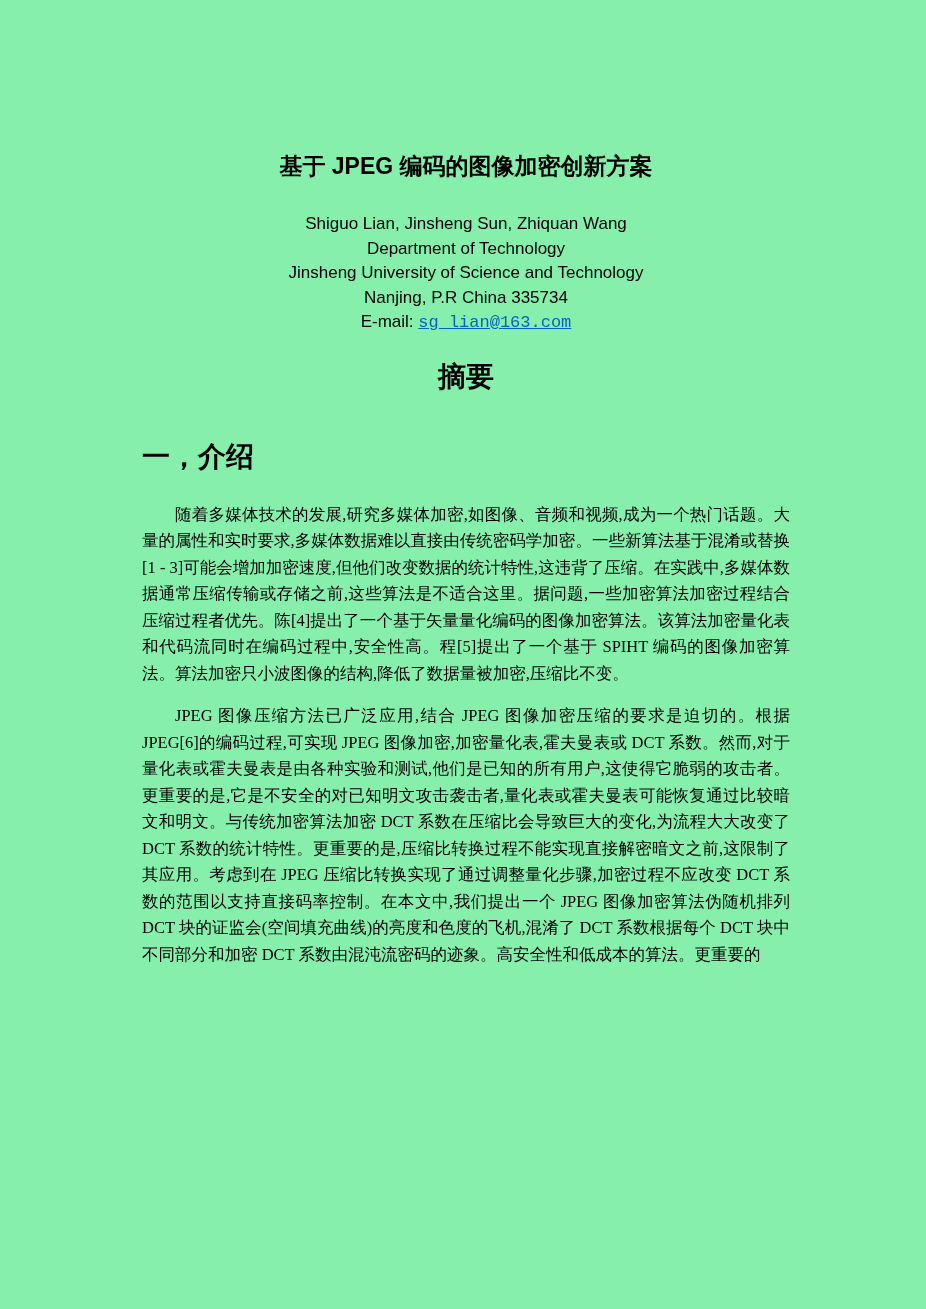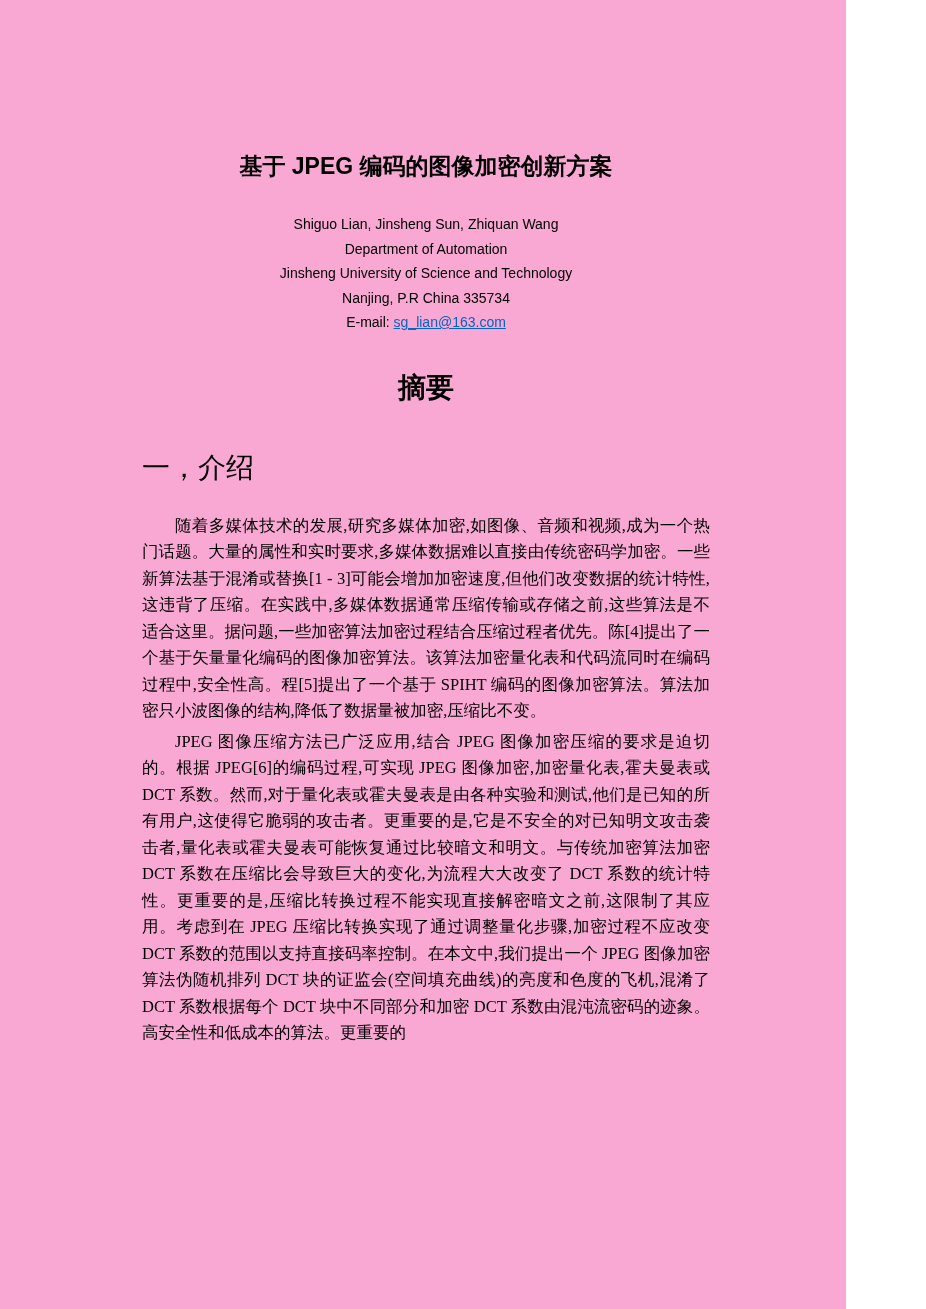--- a/index.html
+++ b/index.html
@@ -5,83 +5,84 @@
   * { box-sizing: border-box; }
   html, body { margin: 0; padding: 0; }
   body {
     background: #ffffff;
     width: 926px;
     font-family: "Liberation Serif", "DejaVu Serif", serif;
     color: #000000;
   }
   .page {
     position: relative;
-    width: 846px;
+    width: 926px;
     height: 1309px;
-    background: #f9a8d4;
+    background: #86efac;
     padding: 150px 136px 40px 142px;
     overflow: hidden;
   }
   .title {
     margin: 0;
     text-align: center;
     font-size: 23px;
     line-height: 32px;
     font-weight: 700;
     font-family: "Liberation Sans", "DejaVu Sans", sans-serif;
   }
   .author-block {
     margin-top: 30px;
     text-align: center;
     font-family: "Liberation Sans", "DejaVu Sans", sans-serif;
-    font-size: 14px;
+    font-size: 17px;
     line-height: 24.5px;
     font-weight: 400;
   }
   .email-link {
     color: #0563C1;
     text-decoration: underline;
     cursor: pointer;
+    font-family: Liberation Mono, monospace;
   }
   .abstract-heading {
-    margin: 34px 0 0 0;
+    margin: 22px 0 0 0;
     text-align: center;
     font-size: 28px;
     line-height: 38px;
     font-weight: 700;
     font-family: "Liberation Sans", "DejaVu Sans", sans-serif;
   }
   .section-heading {
     margin: 42px 0 0 0;
     text-align: left;
     font-size: 28px;
     line-height: 38px;
-    font-weight: 400;
+    font-weight: 700;
     font-family: "Liberation Sans", "DejaVu Sans", sans-serif;
   }
   .body-text {
     margin: 26px 0 0 0;
     font-size: 16.5px;
     line-height: 26.5px;
     text-align: justify;
     text-indent: 2em;
     word-break: break-word;
   }
-  .body-text + .body-text { margin-top: 4px; }
+  .body-text + .body-text { margin-top: 16px; }
 </style>
 </head>
 <body>
 
 <div class="page">
 
   <h1 class="title">基于 JPEG 编码的图像加密创新方案</h1>
 
   <div class="author-block">
     <div>Shiguo Lian, Jinsheng Sun, Zhiquan Wang</div>
-    <div>Department of Automation</div>
+    <div>Department of Technology</div>
     <div>Jinsheng University of Science and Technology</div>
     <div>Nanjing, P.R China 335734</div>
     <div>
       <span>E-mail: </span><a class="email-link" href="#">sg_lian@163.com</a>
     </div>
   </div>
 
   <h2 class="abstract-heading">摘要</h2>
 
 

